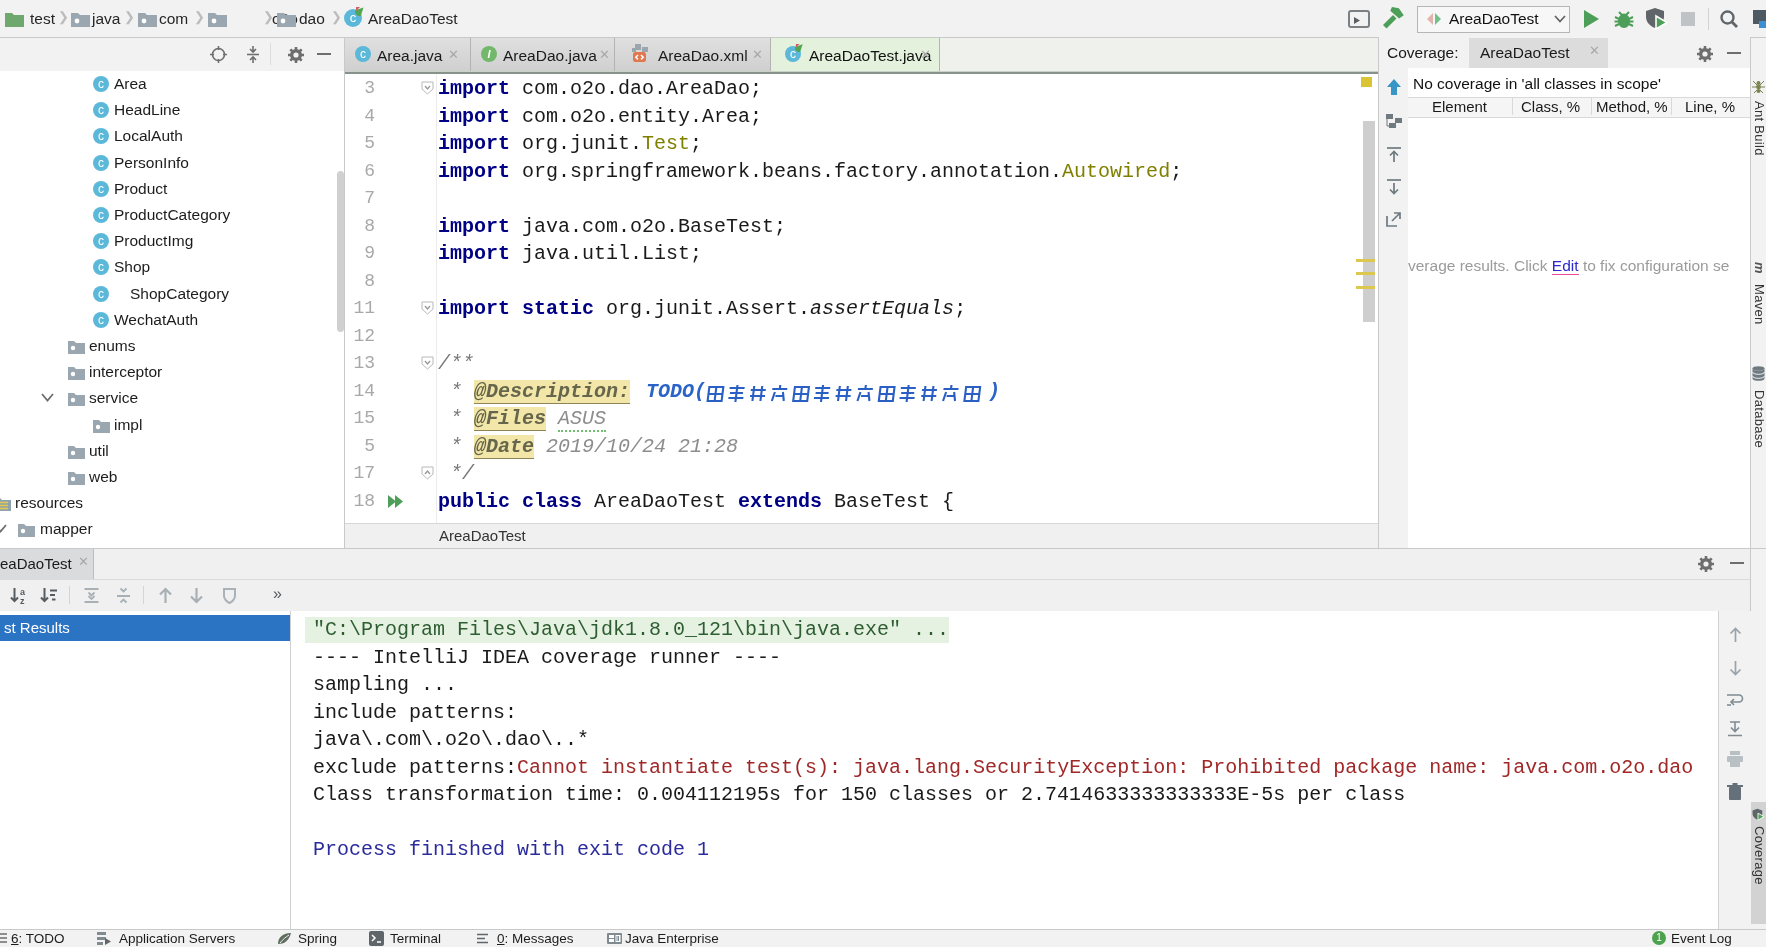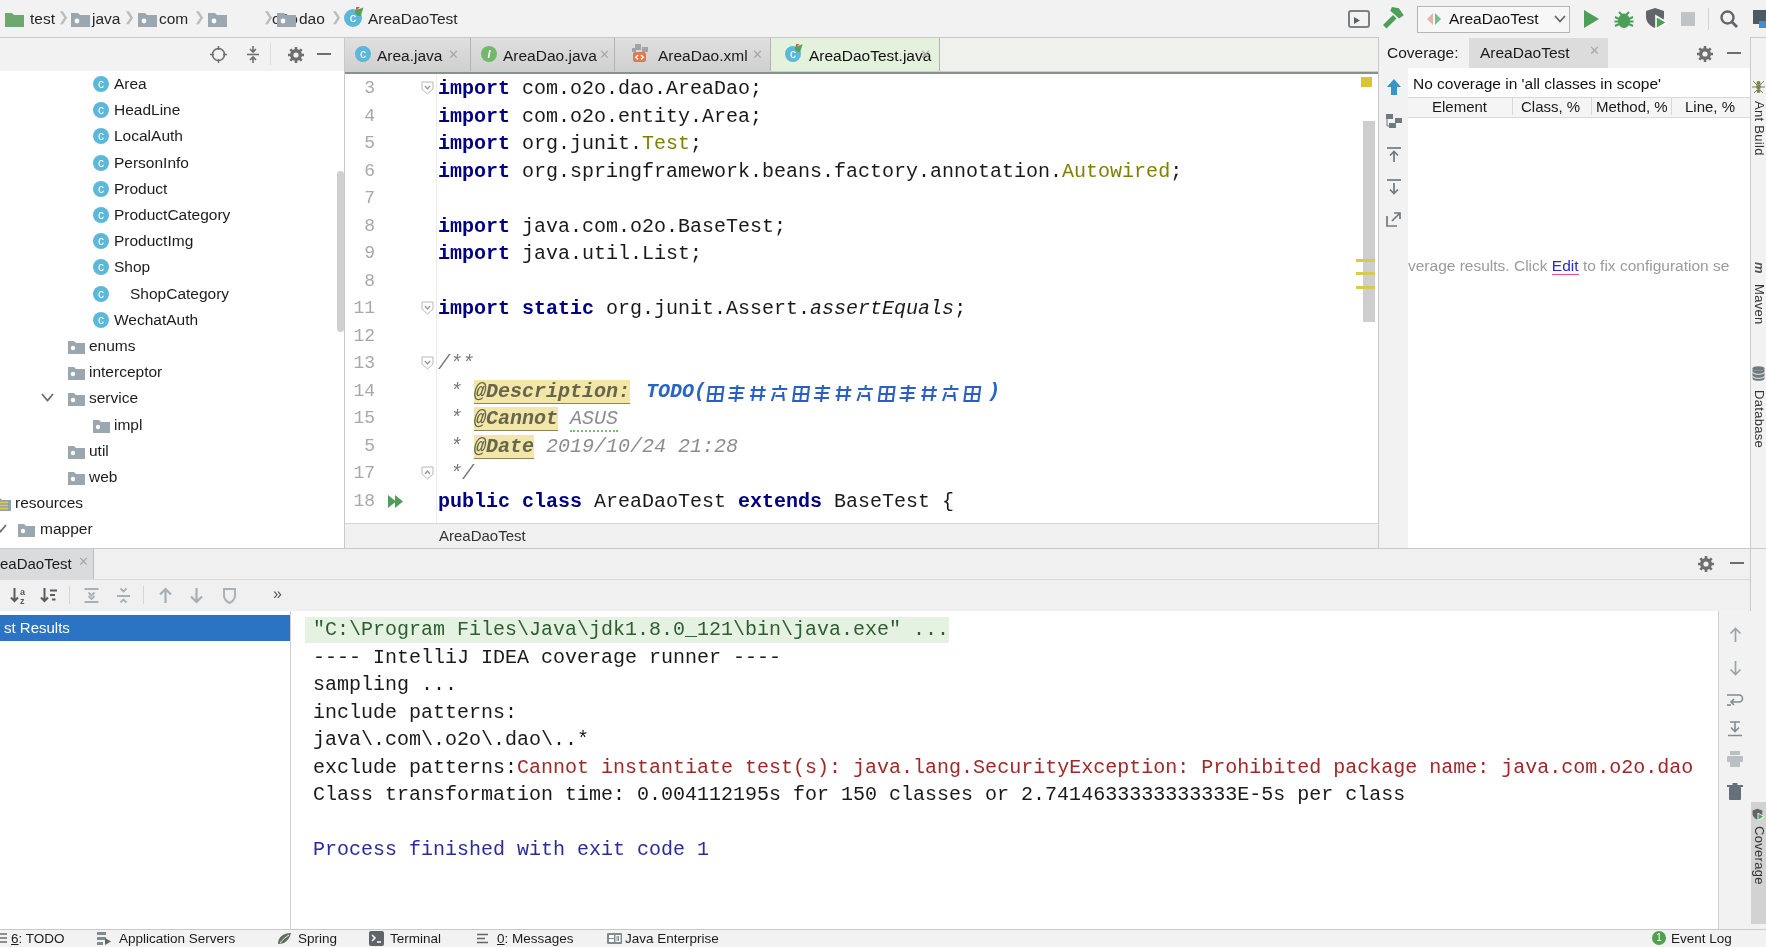--- a/index.html
+++ b/index.html
@@ -295,21 +295,21 @@
 <div class="a ln" style="left:345px;top:487.5px;width:30px;">18</div>
 <div class="a mono" style="left:438px;top:75.0px;"><span class="kw">import</span> com.o2o.dao.AreaDao;</div>
 <div class="a mono" style="left:438px;top:102.5px;"><span class="kw">import</span> com.o2o.entity.Area;</div>
 <div class="a mono" style="left:438px;top:130.0px;"><span class="kw">import</span> org.junit.<span class="ol">Test</span>;</div>
 <div class="a mono" style="left:438px;top:157.5px;"><span class="kw">import</span> org.springframework.beans.factory.annotation.<span class="ol">Autowired</span>;</div>
 <div class="a mono" style="left:438px;top:212.5px;"><span class="kw">import</span> java.com.o2o.BaseTest;</div>
 <div class="a mono" style="left:438px;top:240.0px;"><span class="kw">import</span> java.util.List;</div>
 <div class="a mono" style="left:438px;top:295.0px;"><span class="kw">import</span> <span class="kw">static</span> org.junit.Assert.<span style="font-style:italic;">assertEquals</span>;</div>
 <div class="a mono" style="left:438px;top:350.0px;"><span class="cm">/**</span></div>
 <div class="a mono" style="left:438px;top:377.5px;"><span class="cm"> * </span><span class="tag">@Description:</span></div>
-<div class="a mono" style="left:438px;top:405.0px;"><span class="cm"> * </span><span class="tag">@Cannot</span><span class="gv"> <span style="border-bottom:2px dotted #6fbf6f;">ASUS</span></span></div>
+<div class="a mono" style="left:438px;top:405.0px;"><span class="cm"> * </span><span class="tag">@Files</span><span class="gv"> <span style="border-bottom:2px dotted #6fbf6f;">ASUS</span></span></div>
 <div class="a mono" style="left:438px;top:432.5px;"><span class="cm"> * </span><span class="tag">@Date</span><span class="gv"> 2019/10/24 21:28</span></div>
 <div class="a mono" style="left:438px;top:460.0px;"><span class="cm"> */</span></div>
 <div class="a mono" style="left:438px;top:487.5px;"><span class="kw">public</span> <span class="kw">class</span> AreaDaoTest <span class="kw">extends</span> BaseTest {</div>
 <div class="a mono todo" style="left:646px;top:377.5px;">TODO(</div>
 <svg class="a" style="left:705px;top:382.5px;" width="286" height="23" viewBox="0 0 286 23">
     <g stroke="#2a5fc4" stroke-width="2.1" fill="none" transform="skewX(-7)" transform-origin="0 23">
       <path d="M2.0 4 h14 v14 h-14 z M2.0 11 h14 M9.0 4 v14"></path>
       <path d="M22.4 5 h15 M23.4 10 h13 M22.4 15 h15 M29.9 2 v17"></path>
       <path d="M46.8 3 v15 M54.8 3 v15 M43.8 7 h15 M43.8 13 h15"></path>
       <path d="M65.19999999999999 6 h15 M72.69999999999999 2 v5 M68.19999999999999 9 l-2 9 M76.19999999999999 9 l2 9 M69.19999999999999 13 h7"></path>

